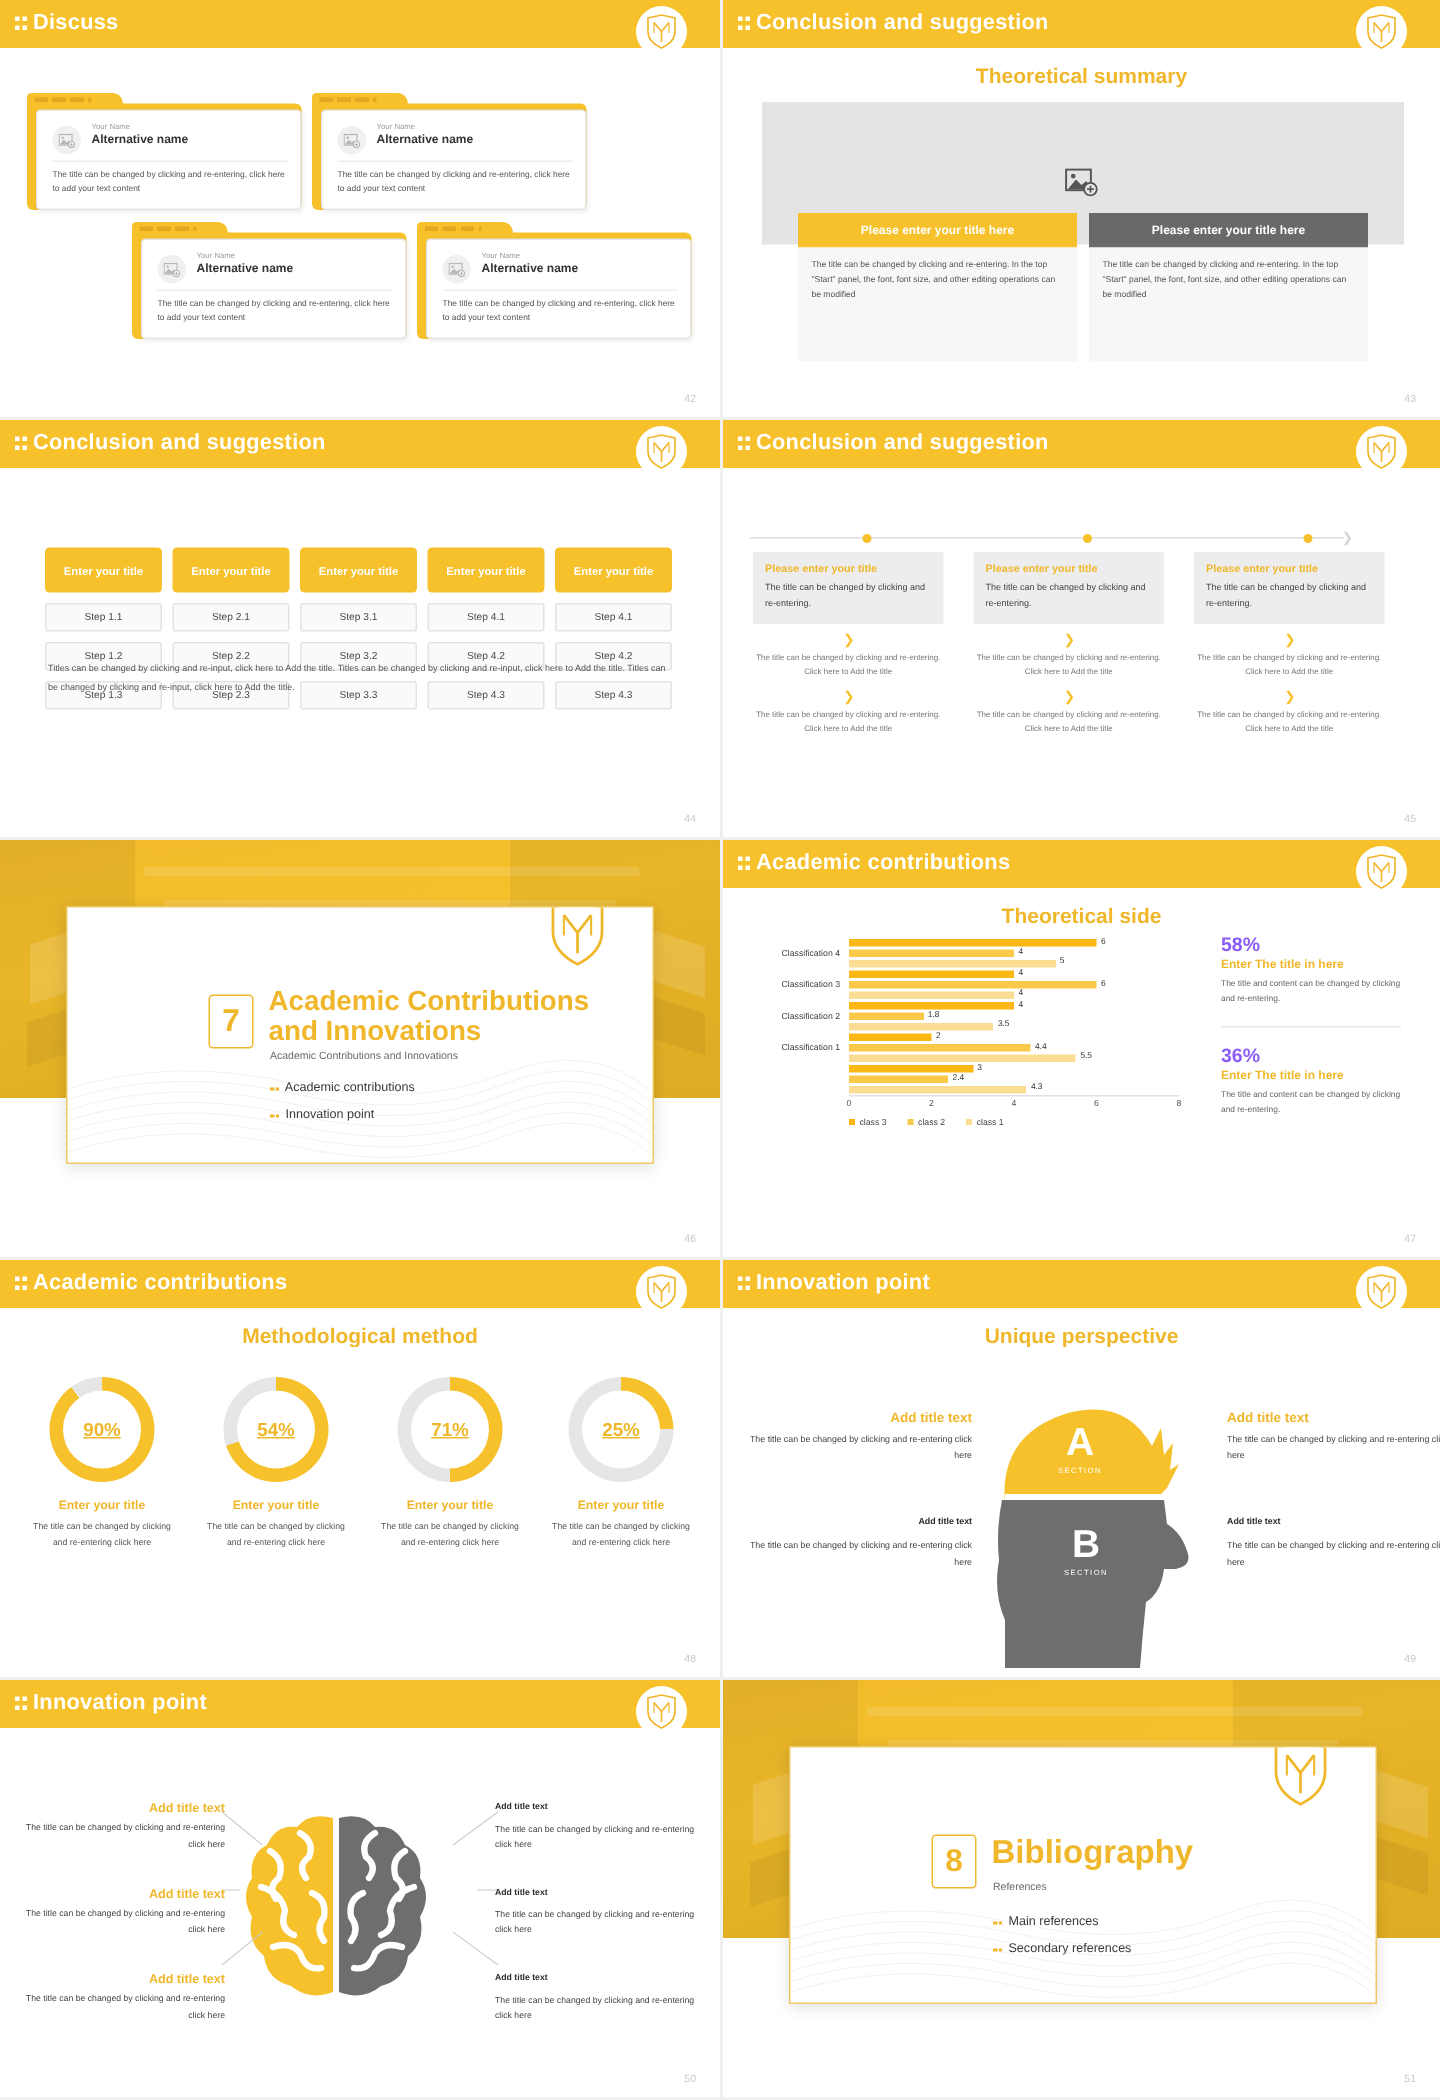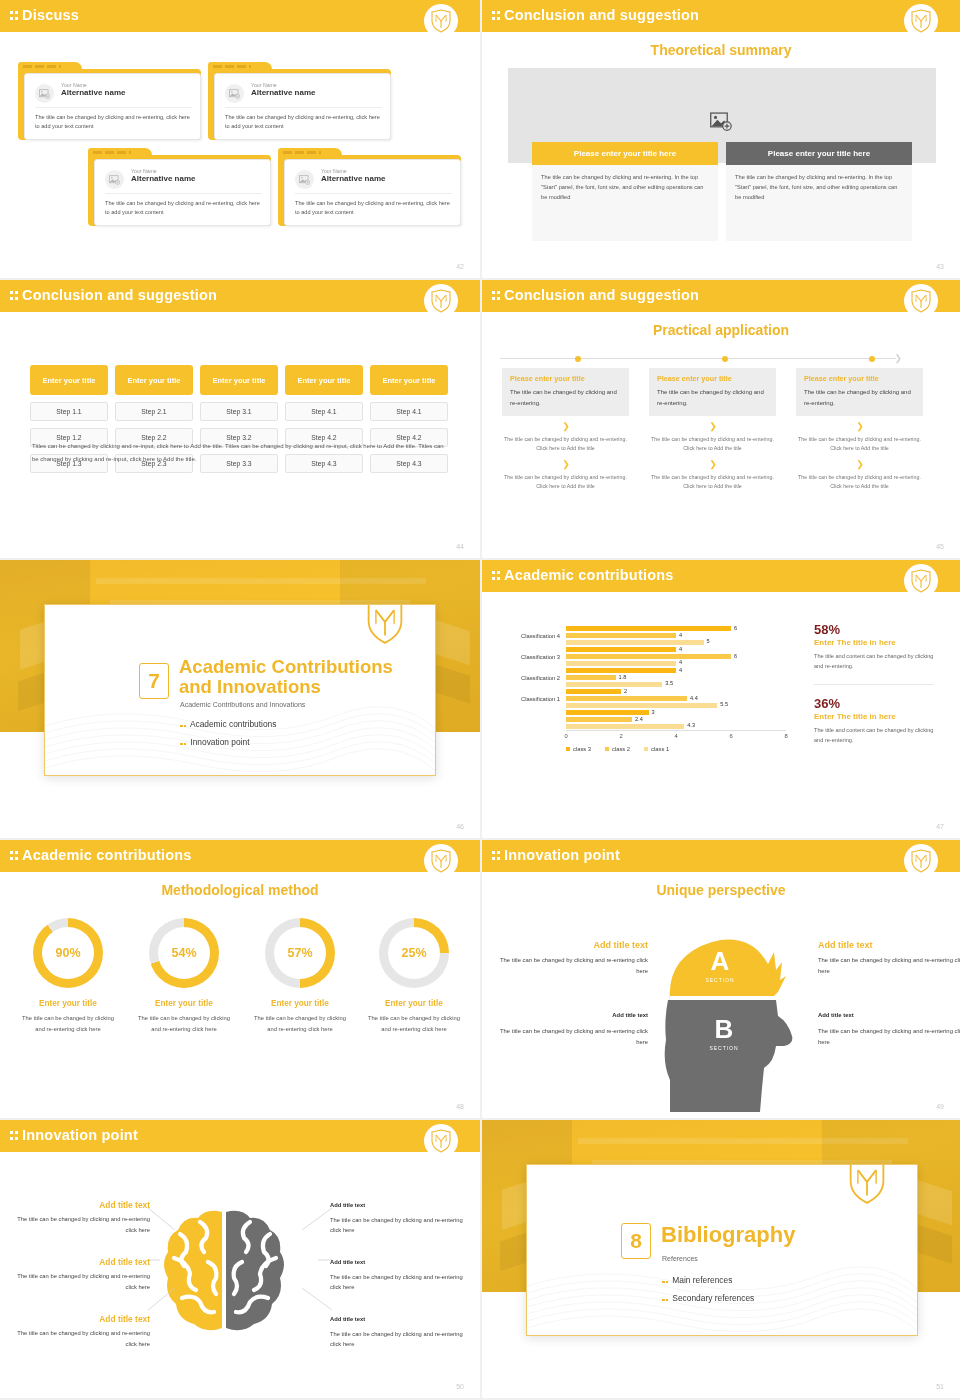--- a/index.html
+++ b/index.html
@@ -157,30 +157,30 @@
   .bar { position:absolute; height:5.2px; left:68px; }
   .bar.c3 { background:#FBB814; }
   .bar.c2 { background:#FBC949; }
   .bar.c1 { background:#FBDC93; }
   .bval { position:absolute; font-size:5.6px; color:#333; top:-1.6px; }
   .xaxis { position:absolute; left:68px; top:108px; width:220px; height:1px; background:#e0e0e0; }
   .xt { position:absolute; top:111px; font-size:5.8px; color:#555; transform:translateX(-50%); }
   .legend { position:absolute; left:68px; top:124px; display:flex; gap:14px; font-size:5.8px; color:#444; }
   .legend span i { display:inline-block; width:4px;height:4px;margin-right:3px; vertical-align:middle; }
   .stat { position:absolute; left:332px; width:130px; }
-  .stat .pct { font-size:13px; font-weight:bold; color:#7f1d1d; }
+  .stat .pct { font-size:13px; font-weight:bold; color:#8b5cf6; }
   .stat .st { font-size:8px; font-weight:bold; color:#F0B72B; margin-top:1px; }
   .stat .sd { font-size:5.6px; color:#666; line-height:1.8; margin-top:4px; }
   .stat-div { position:absolute; left:332px; top:124px; width:120px; height:1px; background:#e8e8e8; }
 
   
   .donut-wrap { position:absolute; width:112px; }
   .donut { width:70px;height:70px;border-radius:50%; margin:0 auto; position:relative; }
   .donut .hole { position:absolute; left:9px; top:9px; width:52px;height:52px;border-radius:50%;background:#fff;
-      display:flex;align-items:center;justify-content:center; font-size:12.5px;font-weight:bold;color:#F0B72B; }
+      display:flex;align-items:center;justify-content:center; font-size:12.5px;font-weight:bold;color:#F0B72B;text-decoration:underline; }
   .dtitle { text-align:center; font-size:8.2px; font-weight:bold; color:#F0B72B; margin-top:11px; }
   .ddesc { text-align:center; font-size:5.8px; color:#555; line-height:1.85; margin-top:5px; padding:0 10px; }
 
   
   .hcol { position:absolute; width:150px; }
   .hcol .t { font-size:9px; font-weight:bold; margin-bottom:5px; }
   .hcol .t.y { color:#F0B72B; }
   .hcol .t.d { color:#2c2c2c; }
   .hcol .d { font-size:5.9px; color:#444; line-height:1.85; }
   .hcol.r { text-align:left; }
@@ -418,21 +418,20 @@
       <span class="hdr-title">Conclusion and suggestion</span>
     </div>
     <div class="logo">
       <svg width="22" height="24" viewBox="0 0 22 24">
           <path d="M2 3 L11 1 L20 3 L20 12 Q20 19 11 23 Q2 19 2 12 Z" fill="none" stroke="#F0B72B" stroke-width="1.1"></path>
           <path d="M6 6 L11 12 L16 6" fill="none" stroke="#F0B72B" stroke-width="1.1"></path>
           <path d="M11 12 L11 19" stroke="#F0B72B" stroke-width="1.1"></path>
           <path d="M6 6 L6 13 M16 6 L16 13" stroke="#F0B72B" stroke-width=".8"></path>
         </svg>
     </div>
-    <div class="sub-title">Practical application</div>
 
     <div style="position:absolute;left:18px;top:78px;width:396px;height:2px;">
       <div class="tline" style="left:0;top:0;">
         <span class="tdot" style="left:75px;"></span>
         <span class="tdot" style="left:222px;"></span>
         <span class="tdot" style="left:369px;"></span>
         <span class="tarrow">❯</span>
       </div>
     </div>
 
@@ -534,20 +533,21 @@
       <span class="hdr-title">Academic contributions</span>
     </div>
     <div class="logo">
       <svg width="22" height="24" viewBox="0 0 22 24">
           <path d="M2 3 L11 1 L20 3 L20 12 Q20 19 11 23 Q2 19 2 12 Z" fill="none" stroke="#F0B72B" stroke-width="1.1"></path>
           <path d="M6 6 L11 12 L16 6" fill="none" stroke="#F0B72B" stroke-width="1.1"></path>
           <path d="M11 12 L11 19" stroke="#F0B72B" stroke-width="1.1"></path>
           <path d="M6 6 L6 13 M16 6 L16 13" stroke="#F0B72B" stroke-width=".8"></path>
         </svg>
     </div>
+    <div class="sub-title">Theoretical side</div>
 
     <div class="bc" id="barchart">
       <div class="xaxis"></div>
     <span class="lbl" style="top: 10.8px;">Classification 4</span>
         <div class="bar c3" style="top: 4px; width: 165px; background: rgb(251, 184, 20);"></div>
         <span class="bval" style="left: 236px; top: 2.7px;">6</span>
         <div class="bar c2" style="top: 10.8px; width: 110px; background: rgb(251, 201, 73);"></div>
         <span class="bval" style="left: 181px; top: 9.5px;">4</span>
         <div class="bar c1" style="top: 17.6px; width: 137.5px; background: rgb(251, 220, 147);"></div>
         <span class="bval" style="left: 208.5px; top: 16.3px;">5</span>
@@ -634,21 +634,21 @@
     </div>
     <div class="donut-wrap" id="dw1" style="left:128px;top:78px;">
       <div class="donut" style="background: conic-gradient(rgb(246, 193, 43) 0deg, rgb(246, 193, 43) 252deg, rgb(230, 230, 230) 252deg, rgb(230, 230, 230) 360deg);">
           <div class="hole">54%</div>
         </div>
       <div class="dtitle">Enter your title</div>
       <div class="ddesc">The title can be changed by clicking and re-entering click here</div>
     </div>
     <div class="donut-wrap" id="dw2" style="left:244px;top:78px;">
       <div class="donut" style="background: conic-gradient(rgb(246, 193, 43) 0deg, rgb(246, 193, 43) 180deg, rgb(230, 230, 230) 180deg, rgb(230, 230, 230) 360deg);">
-          <div class="hole">57%</div>
+          <div class="hole">71%</div>
         </div>
       <div class="dtitle">Enter your title</div>
       <div class="ddesc">The title can be changed by clicking and re-entering click here</div>
     </div>
     <div class="donut-wrap" id="dw3" style="left:358px;top:78px;">
       <div class="donut" style="background: conic-gradient(rgb(246, 193, 43) 0deg, rgb(246, 193, 43) 90deg, rgb(230, 230, 230) 90deg, rgb(230, 230, 230) 360deg);">
           <div class="hole">25%</div>
         </div>
       <div class="dtitle">Enter your title</div>
       <div class="ddesc">The title can be changed by clicking and re-entering click here</div>

